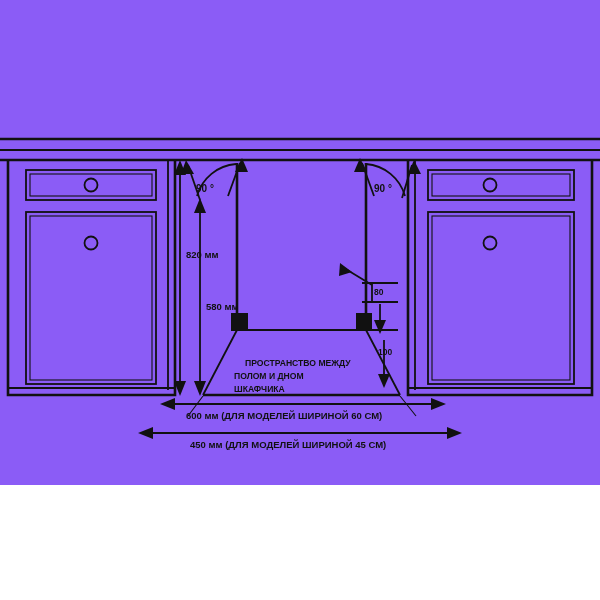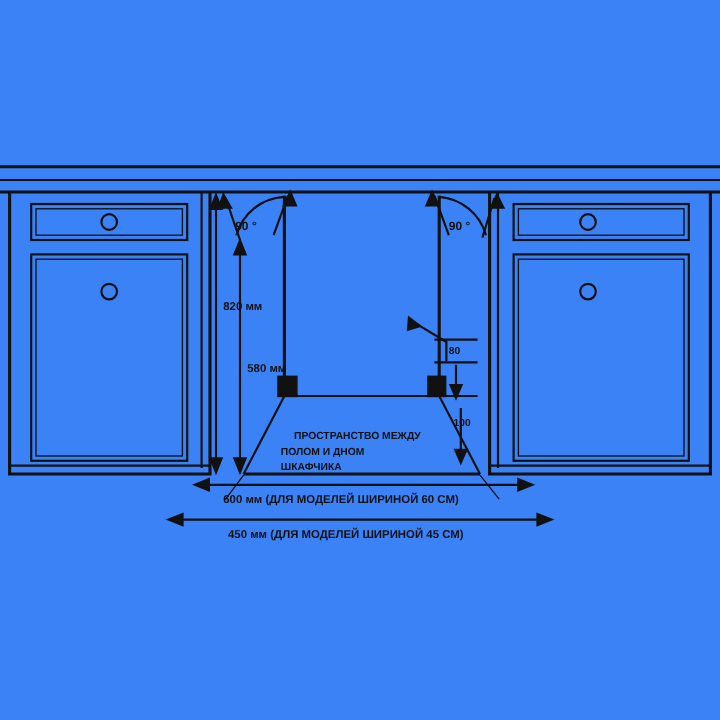--- a/index.html
+++ b/index.html
@@ -9,22 +9,22 @@
   }
   body {
     width: 600px;
     height: 600px;
     font-family: "Liberation Sans", sans-serif;
     overflow: hidden;
   }
   #stage {
     position: relative;
     width: 600px;
-    height: 600px;
-    background: #3b82f6;
+    height: 485px;
+    background: #8b5cf6;
   }
   svg.diagram {
     position: absolute;
     left: 0;
     top: 0;
     width: 600px;
     height: 600px;
     display: block;
   }
   .dim-label {

